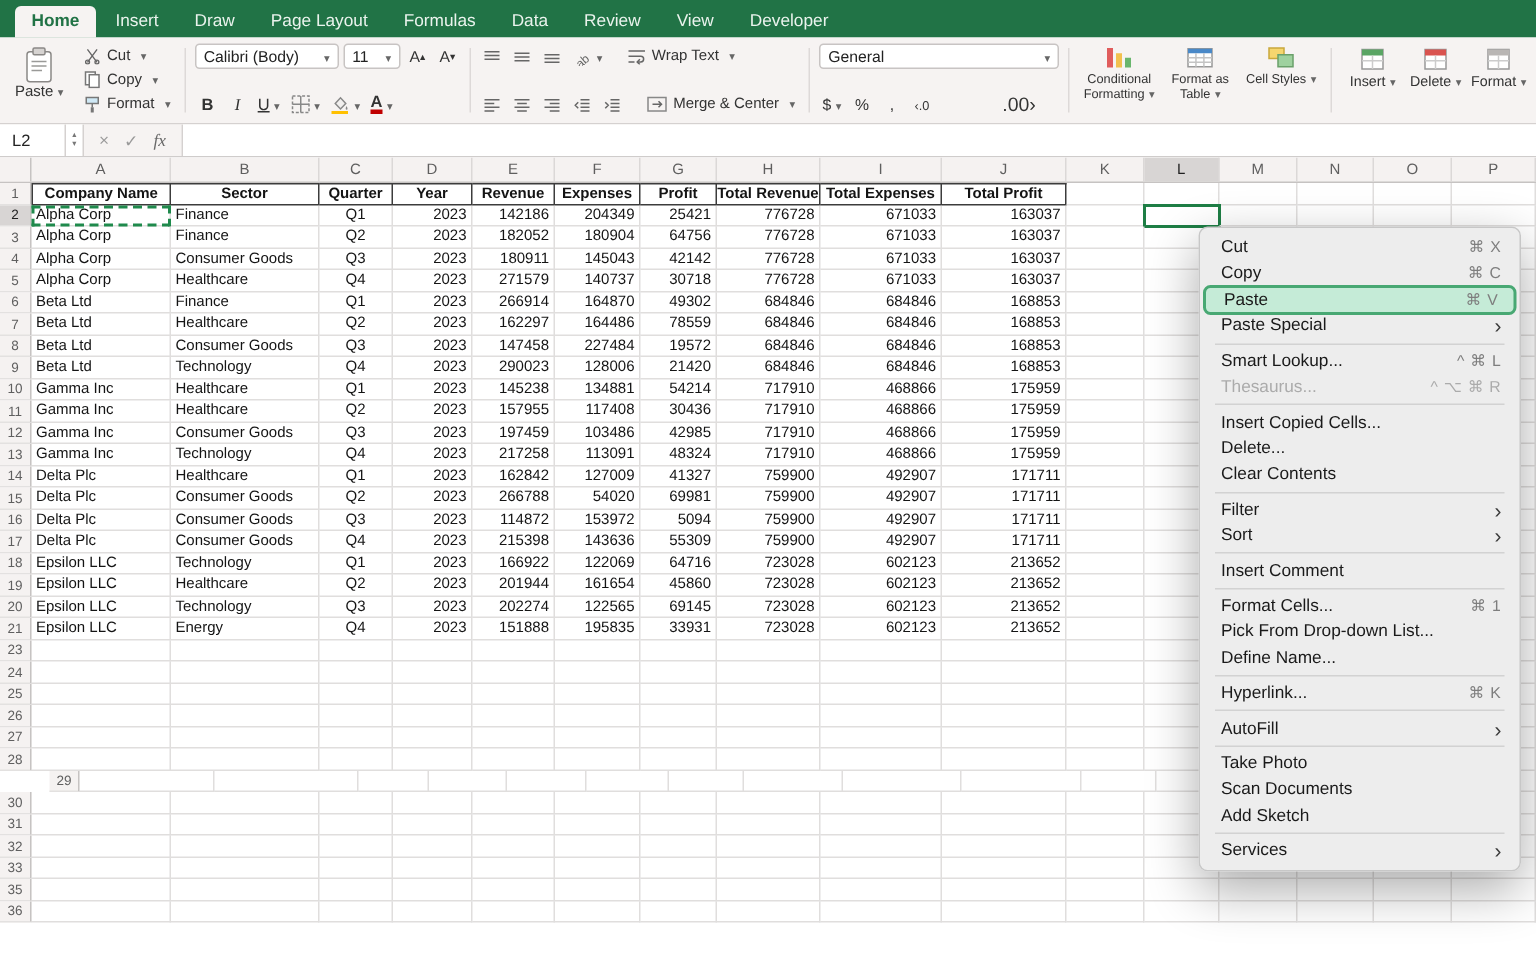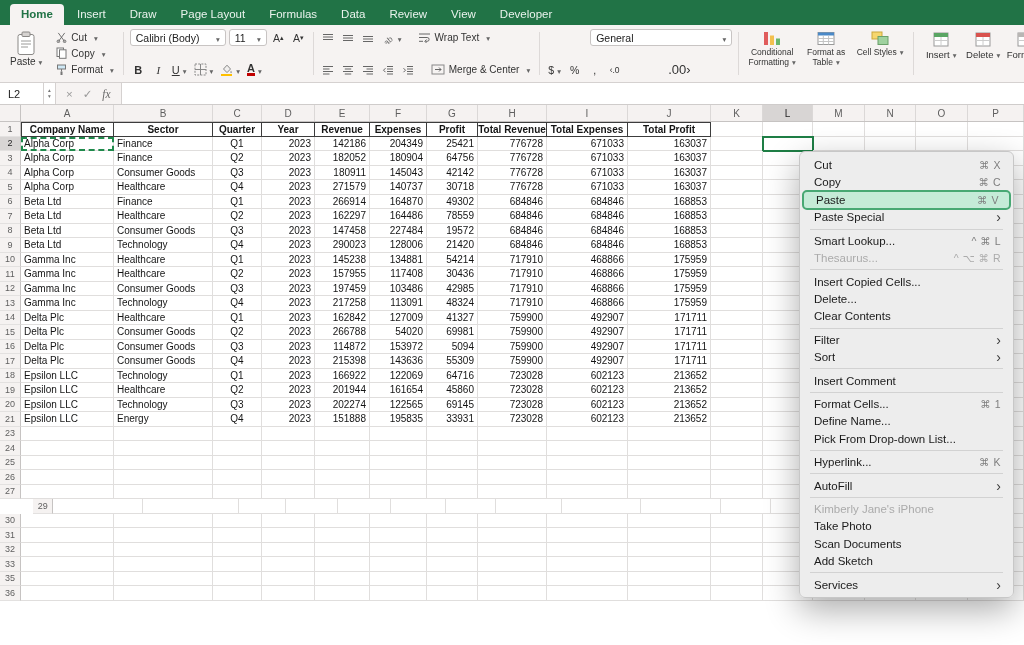--- a/index.html
+++ b/index.html
@@ -298,21 +298,21 @@
           <span>Merge &amp; Center</span>
           <span class="dd"></span>
         </div>
       </div>
     </div>
 
     <div class="vsep"></div>
 
     <div class="rgroup">
       <div class="rrow">
-        <div class="combo" style="width:142px;margin-left:44px;">
+        <div class="combo" style="width:160px;">
           <span>General</span>
           <span class="dd"></span>
         </div>
       </div>
       <div class="rrow">
         <div class="tinybtn">
           <span>$</span>
           <span class="dd"></span>
         </div>
         <div class="tinybtn">
@@ -951,20 +951,39 @@
           <div class="cell" style="width: 81px;"></div>
           <div class="cell" style="width: 83px;"></div>
           <div class="cell" style="width: 52px;"></div>
           <div class="cell" style="width: 50px;"></div>
           <div class="cell" style="width: 52px;"></div>
           <div class="cell" style="width: 51px;"></div>
           <div class="cell" style="width: 52px;"></div>
           <div class="cell" style="width: 56px;"></div>
         </div>
         <div class="grow">
+          <div class="rnum" style="width: 21px;">28</div>
+          <div class="cell" style="width: 93px;"></div>
+          <div class="cell" style="width: 99px;"></div>
+          <div class="cell" style="width: 49px;"></div>
+          <div class="cell" style="width: 53px;"></div>
+          <div class="cell" style="width: 55px;"></div>
+          <div class="cell" style="width: 57px;"></div>
+          <div class="cell" style="width: 51px;"></div>
+          <div class="cell" style="width: 69px;"></div>
+          <div class="cell" style="width: 81px;"></div>
+          <div class="cell" style="width: 83px;"></div>
+          <div class="cell" style="width: 52px;"></div>
+          <div class="cell" style="width: 50px;"></div>
+          <div class="cell" style="width: 52px;"></div>
+          <div class="cell" style="width: 51px;"></div>
+          <div class="cell" style="width: 52px;"></div>
+          <div class="cell" style="width: 56px;"></div>
+        </div>
+        <div class="grow">
           <div class="rnum" style="width: 21px; margin-left: 33px;">29</div>
           <div class="cell" style="width: 93px;"></div>
           <div class="cell" style="width: 99px;"></div>
           <div class="cell" style="width: 49px;"></div>
           <div class="cell" style="width: 53px;"></div>
           <div class="cell" style="width: 55px;"></div>
           <div class="cell" style="width: 57px;"></div>
           <div class="cell" style="width: 51px;"></div>
           <div class="cell" style="width: 69px;"></div>
           <div class="cell" style="width: 81px;"></div>
@@ -1145,42 +1164,38 @@
       <div class="mi">
         <span class="ml">Insert Comment</span>
         <span class="sc"></span>
       </div>
       <div class="msep"></div>
       <div class="mi">
         <span class="ml">Format Cells...</span>
         <span class="sc">⌘ 1</span>
       </div>
       <div class="mi">
+        <span class="ml">Pick From Drop-down List...</span>
+        <span class="sc"></span>
+      </div>
+      <div class="mi">
         <span class="ml">Define Name...</span>
         <span class="sc"></span>
       </div>
-      <div class="mi">
-        <span class="ml">Pick From Drop-down List...</span>
-        <span class="sc"></span>
-      </div>
       <div class="msep"></div>
       <div class="mi">
         <span class="ml">Hyperlink...</span>
         <span class="sc">⌘ K</span>
       </div>
       <div class="msep"></div>
       <div class="mi">
         <span class="ml">AutoFill</span>
         <span class="sub">›</span>
       </div>
       <div class="msep"></div>
-      <div class="mi disabled">
-        <span class="ml">Kimberly Jane's iPhone</span>
-        <span class="sc"></span>
-      </div>
       <div class="mi">
         <span class="ml">Take Photo</span>
         <span class="sc"></span>
       </div>
       <div class="mi">
         <span class="ml">Scan Documents</span>
         <span class="sc"></span>
       </div>
       <div class="mi">
         <span class="ml">Add Sketch</span>

